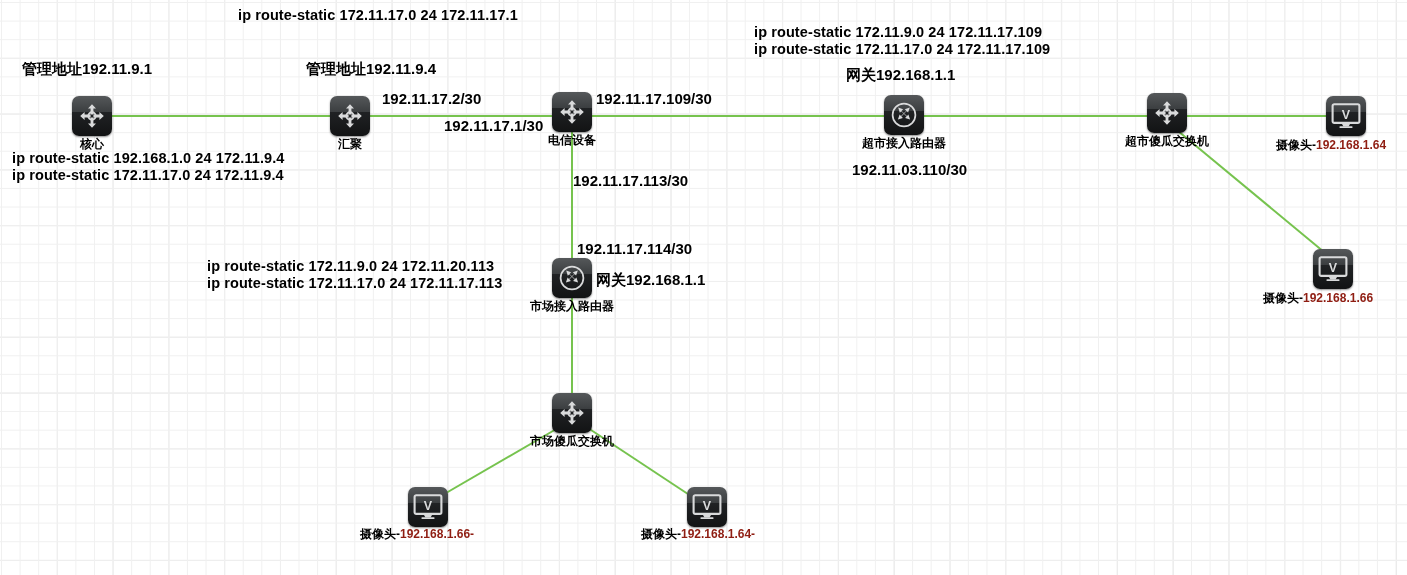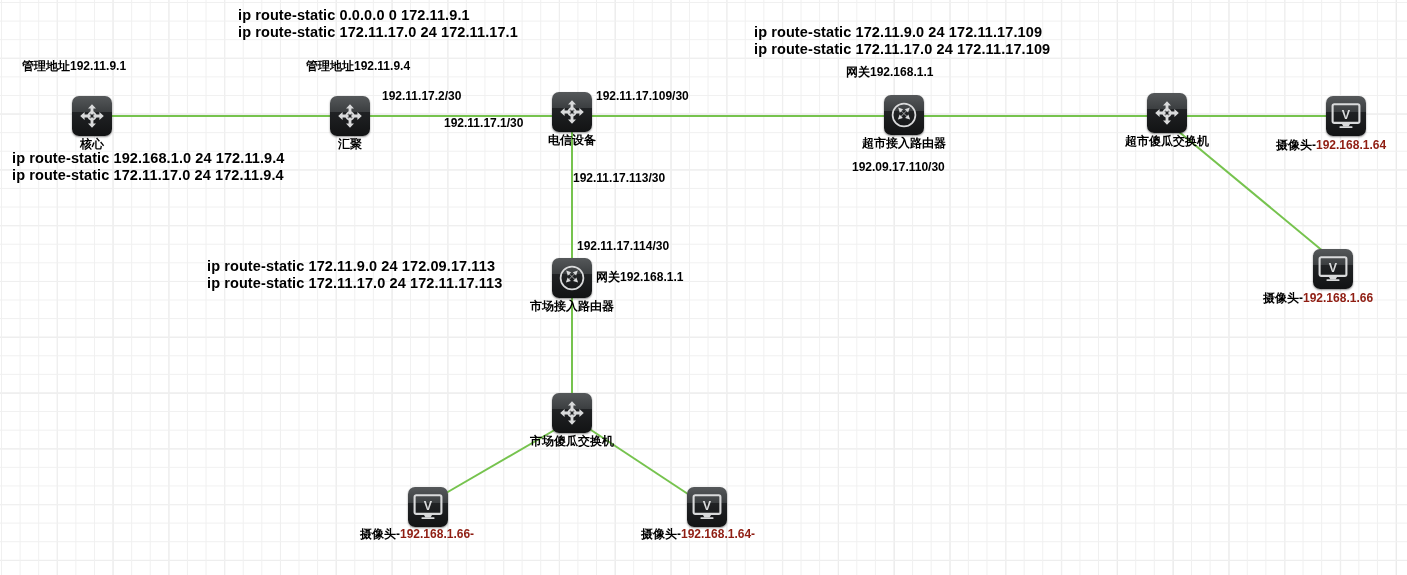--- a/index.html
+++ b/index.html
@@ -42,21 +42,21 @@
     color: #000000;
     line-height: 1.15;
   }
   .cfg {            
     font-size: 14.5px;
     font-weight: bold;
     letter-spacing: .1px;
   }
   .cfg div { white-space: nowrap; }
   .big {            
-    font-size: 12px;
+    font-size: 15px;
     font-weight: bold;
   }
   .devname {        
     font-size: 12px;
     font-weight: bold;
     text-align: center;
   }
   .camname {        
     font-size: 12px;
     font-weight: bold;
@@ -227,34 +227,33 @@
   <div id="anno-layer">
       <div class="lbl big" style="left: 22px; top: 60px;">管理地址192.11.9.1</div>
       <div class="lbl big" style="left: 306px; top: 60px;">管理地址192.11.9.4</div>
       <div class="lbl big" style="left: 846px; top: 66px;">网关192.168.1.1</div>
       <div class="lbl big" style="left: 596px; top: 271px;">网关192.168.1.1</div>
       <div class="lbl big" style="left: 382px; top: 90px;">192.11.17.2/30</div>
       <div class="lbl big" style="left: 444px; top: 117px;">192.11.17.1/30</div>
       <div class="lbl big" style="left: 596px; top: 90px;">192.11.17.109/30</div>
       <div class="lbl big" style="left: 573px; top: 172px;">192.11.17.113/30</div>
       <div class="lbl big" style="left: 577px; top: 240px;">192.11.17.114/30</div>
-      <div class="lbl big" style="left: 852px; top: 161px;">192.09.17.110/30</div>
+      <div class="lbl big" style="left: 852px; top: 161px;">192.11.03.110/30</div>
     </div>
   <div id="cfg-layer">
       <div class="lbl cfg" style="left: 6px; top: 150px; margin-left: 6px;">
         <div>ip route-static 192.168.1.0 24 172.11.9.4</div>
         <div>ip route-static 172.11.17.0 24 172.11.9.4</div>
       </div>
       <div class="lbl cfg" style="left: 238px; top: 7px;">
-        <div>ip route-static 0.0.0.0 0 172.11.9.1</div>
         <div>ip route-static 172.11.17.0 24 172.11.17.1</div>
       </div>
       <div class="lbl cfg" style="left: 754px; top: 24px;">
         <div>ip route-static 172.11.9.0 24 172.11.17.109</div>
         <div>ip route-static 172.11.17.0 24 172.11.17.109</div>
       </div>
       <div class="lbl cfg" style="left: 207px; top: 258px;">
-        <div>ip route-static 172.11.9.0 24 172.09.17.113</div>
+        <div>ip route-static 172.11.9.0 24 172.11.20.113</div>
         <div>ip route-static 172.11.17.0 24 172.11.17.113</div>
       </div>
     </div>
 
 </div>
 
 </body></html>

